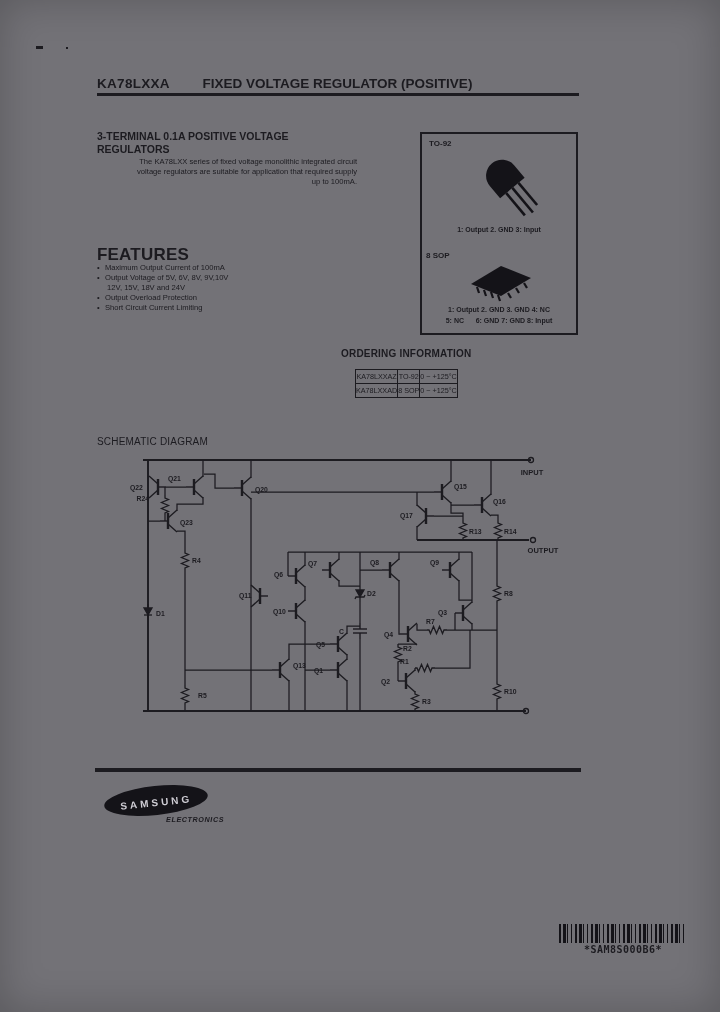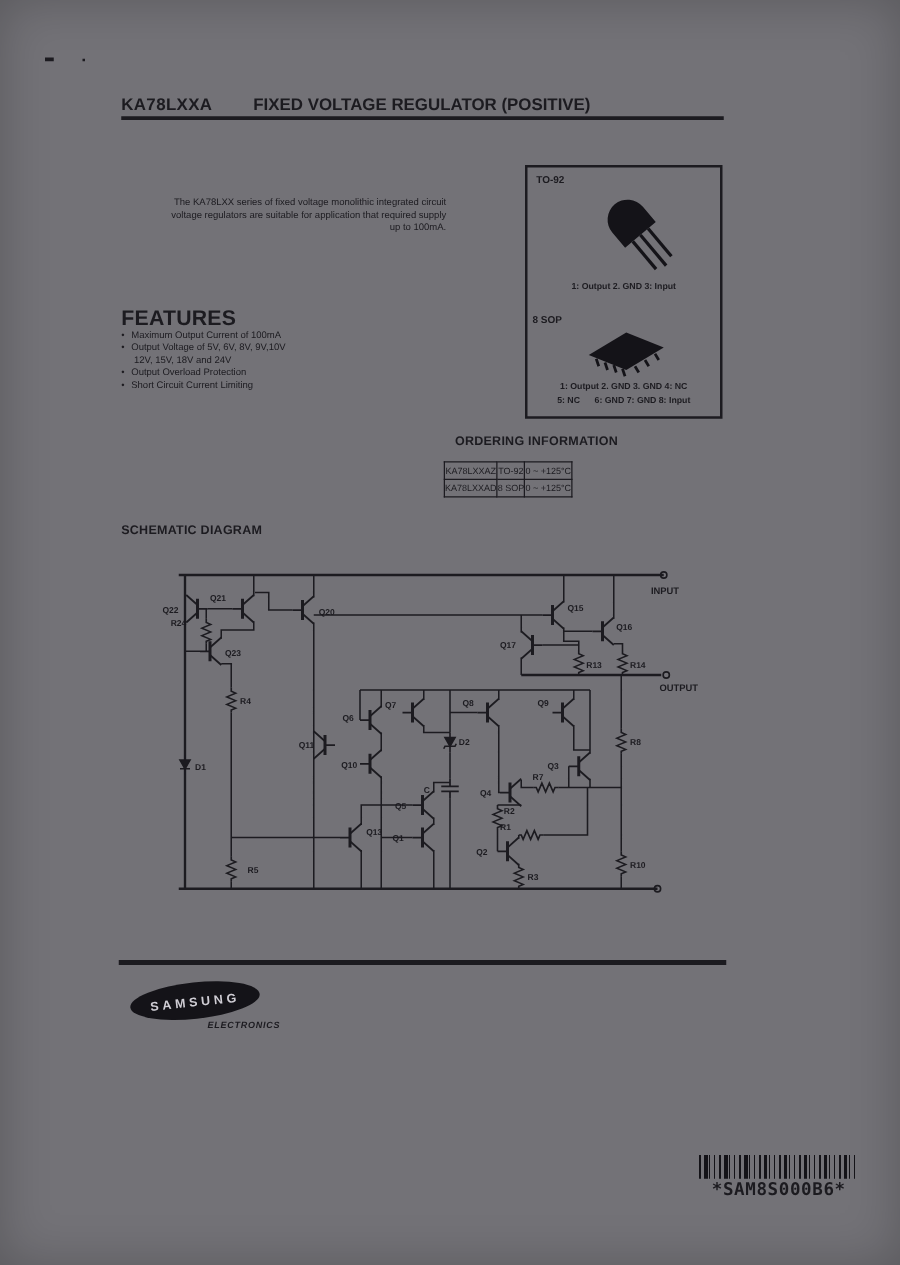--- a/index.html
+++ b/index.html
@@ -21,56 +21,60 @@
   .feats{left:97px;top:263px;width:260px;font-size:7.6px;line-height:10px;}
   .feat-line .bullet{display:inline-block;width:8px;}
   
   .pkg-box{left:420px;top:132px;width:154px;height:199px;border:2px solid #1c1b20;}
   .pkg-to92-label{left:7px;top:5px;font-size:8px;font-weight:700;}
   .pkg-sop-label{left:4px;top:117px;font-size:8px;font-weight:700;}
   .pkg-to92-pins{left:0;top:92px;width:154px;text-align:center;font-size:7px;font-weight:600;}
   .pkg-sop-pins1{left:0;top:172px;width:154px;text-align:center;font-size:7px;font-weight:600;white-space:pre;}
   .pkg-sop-pins2{left:0;top:183px;width:154px;text-align:center;font-size:7px;font-weight:600;white-space:pre;}
   
-  .ord-h{left:364px;top:348px;font-size:10px;font-weight:700;letter-spacing:.2px;}
+  .ord-h{left:341px;top:348px;font-size:10px;font-weight:700;letter-spacing:.2px;}
   .ord-tbl{left:355px;top:369px;border-collapse:collapse;}
   .ord-tbl th,.ord-tbl td{border:1.6px solid #1c1b20;font-size:7.2px;text-align:center;
      padding:0;height:13px;color:#1c1b20;}
   .ord-tbl th{font-weight:700;}
   .c-dev{width:76px;} .c-pkg{width:56px;} .c-tmp{width:86px;}
   
-  .sch-h{left:97px;top:419px;font-size:10px;font-weight:700;letter-spacing:.2px;}
+  .sch-h{left:97px;top:436px;font-size:10px;font-weight:400;letter-spacing:.2px;}
   .sch{left:130px;top:448px;}
   .sch text{font-family:"Liberation Sans",sans-serif;font-size:6.8px;font-weight:700;fill:#1c1b20;}
   .sch .term{font-size:7.5px;}
   
   .foot-rule{left:95px;top:768px;width:486px;height:3.5px;background:#1c1b20;}
   .logo-ell{left:104px;top:786px;width:104px;height:29px;background:#141318;border-radius:50%;
      transform:rotate(-6deg);text-align:center;line-height:29px;}
   .logo-ell span{color:#cfcdd4;font-size:10px;font-weight:700;letter-spacing:3px;}
   .logo-sub{left:166px;top:815px;font-size:7.2px;font-weight:700;font-style:italic;letter-spacing:.6px;}
   .barcode{left:559px;top:924px;width:128px;height:19px;
      background:repeating-linear-gradient(90deg,#141318 0px,#141318 2px,transparent 2px,transparent 4px,
        #141318 4px,#141318 7px,transparent 7px,transparent 8px,#141318 8px,#141318 9px,
        transparent 9px,transparent 12px,#141318 12px,#141318 13px,transparent 13px,transparent 16px);}
   .barcode-txt{left:551px;top:944px;width:144px;text-align:center;
-     font-family:"DejaVu Sans Mono",monospace;font-size:14px;font-weight:700;letter-spacing:.5px;}
+     font-family:"DejaVu Sans Mono",monospace;font-size:10px;font-weight:700;letter-spacing:.5px;}
 </style>
 </head>
 <body>
 
 <div class="page">
 
   <div class="abs dash1"></div>
   <div class="abs dot1"></div>
 
   <div class="abs hdr-part">KA78LXXA</div>
   <div class="abs hdr-title">FIXED VOLTAGE REGULATOR (POSITIVE)</div>
   <div class="abs hdr-rule"></div>
 
+  <div class="abs sec-h1">
+    <div>3-TERMINAL 0.1A POSITIVE VOLTAGE</div>
+    <div>REGULATORS</div>
+  </div>
   <div class="abs desc">
     <div>The KA78LXX series of fixed voltage monolithic integrated  circuit</div>
     <div>voltage regulators are suitable for application that required supply</div>
     <div>up to 100mA.</div>
   </div>
 
   <div class="abs feat-h">FEATURES</div>
   <div class="abs feats">
     <div class="feat-line"><span class="bullet">•</span><span>Maximum Output Current of 100mA</span></div>
     <div class="feat-line"><span class="bullet">•</span><span>Output Voltage of 5V, 6V, 8V, 9V,10V</span></div>

